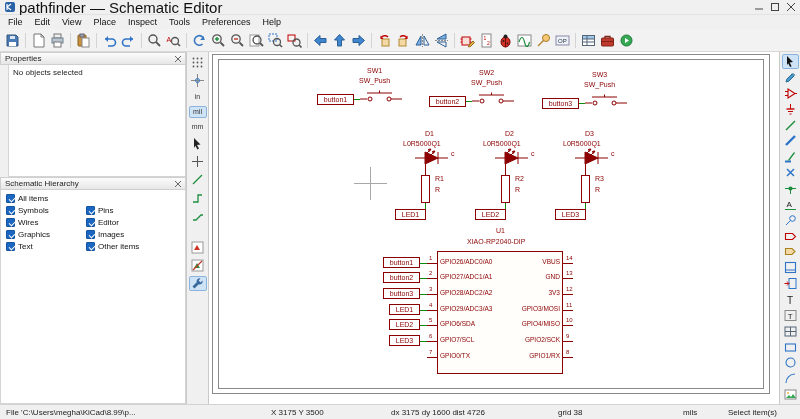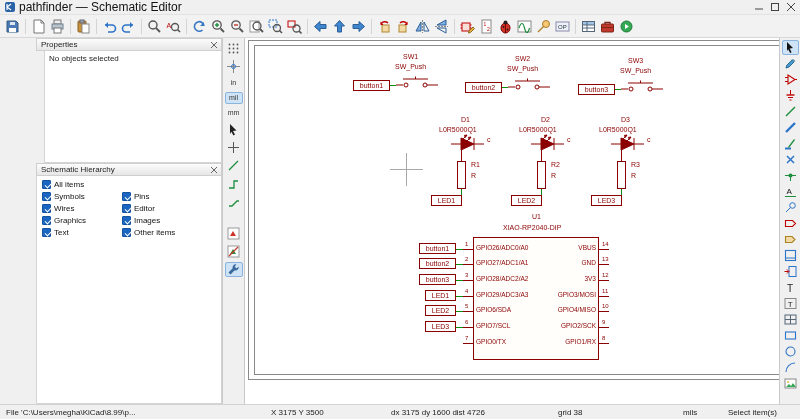--- a/index.html
+++ b/index.html
@@ -2,36 +2,36 @@
 <html><head>
 <meta charset="utf-8">
 <style>
   * { box-sizing: border-box; margin: 0; padding: 0; }
   html,body { width:800px; height:419px; overflow:hidden; }
   body { font-family:"Liberation Sans", sans-serif; background:#f0f0f0; color:#222; }
   .app { width:800px; height:419px; display:flex; flex-direction:column; background:#f0f0f0; }
 
   
   .titlebar { height:15px; display:flex; align-items:center; gap:4px; padding:0 5px; background:#f0f0f0; border-bottom:1px solid #e2e2e2; }
-  .titlebar .ttl { font-size:12px; color:#111; white-space:nowrap; }
+  .titlebar .ttl { font-size:15px; color:#111; white-space:nowrap; }
   .winbtns { margin-left:auto; display:flex; gap:8px; align-items:center; }
   .winbtns svg { display:block; }
 
   
   .menubar { height:14px; display:flex; align-items:center; padding-left:2px; background:#f0f0f0; }
   .menubar .mitem { font-size:9px; padding:0 6px; color:#111; cursor:default; }
 
   
   .toolbar { height:23px; display:flex; align-items:center; padding:0 3px; background:#f2f2f2; border-bottom:1px solid #d8d8d8; }
   .tbtn { width:19px; height:19px; display:flex; align-items:center; justify-content:center; border-radius:2px; }
   .tbtn svg { display:block; }
   .tsep { width:1px; height:15px; background:#d4d4d4; margin:0 3px; }
 
   
-  .main { flex:1; display:flex; min-height:0;padding-left:36px; }
+  .main { flex:1; display:flex; min-height:0; }
 
   
   .leftpanels { width:187px; display:flex; flex-direction:column; background:#f0f0f0; border-right:1px solid #c9c9c9; }
   .phead { height:13px; background:linear-gradient(#fcfcfc,#e6e6e6); border:1px solid #cfcfcf; display:flex; align-items:center; justify-content:space-between; padding:0 4px; font-size:8px; color:#222; }
   .pbody { background:#fff; border:1px solid #d4d4d4; border-top:none; font-size:8px; overflow:hidden; }
   .pbody.props { height:112px; padding:3px 4px;margin-left:8px; }
   .pbody.hier { height:121px; padding:3px 3px; }
   .pbody.filter { flex:1; padding:4px 5px; }
   .hier-root { display:flex; align-items:center; gap:3px; font-weight:bold; font-size:8px; color:#000; }
   .filter-grid { display:grid; grid-template-columns:80px 1fr; row-gap:3px; }
@@ -99,20 +99,30 @@
         </svg>
       <svg width="8" height="8">
           <rect x="0.5" y="0.5" width="7" height="7" fill="none" stroke="#444"></rect>
         </svg>
       <svg width="8" height="8">
           <path d="M0 0L8 8M8 0L0 8" stroke="#444" stroke-width="1"></path>
         </svg>
     </div>
   </div>
 
+  <div class="menubar">
+    <span class="mitem">File</span>
+    <span class="mitem">Edit</span>
+    <span class="mitem">View</span>
+    <span class="mitem">Place</span>
+    <span class="mitem">Inspect</span>
+    <span class="mitem">Tools</span>
+    <span class="mitem">Preferences</span>
+    <span class="mitem">Help</span>
+  </div>
 
   <div class="toolbar">
     <span class="tbtn">
         <svg width="15" height="15">
           <path d="M2 2h9l2 2v9H2z" fill="#4a7ab5" stroke="#35587f"></path>
           <rect x="4" y="9" width="7" height="4" fill="#fff"></rect>
           <rect x="5" y="3" width="5" height="3" fill="#dce6f2"></rect>
         </svg>
       </span>
     <span class="tsep"></span>

